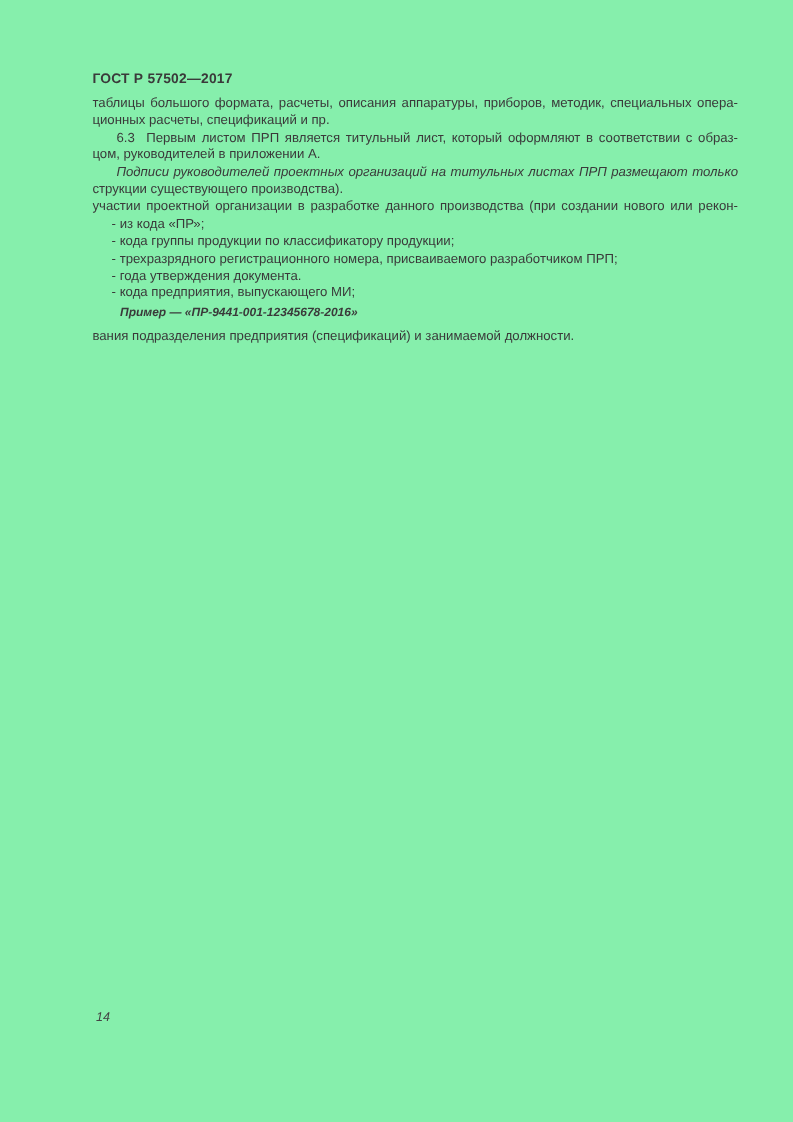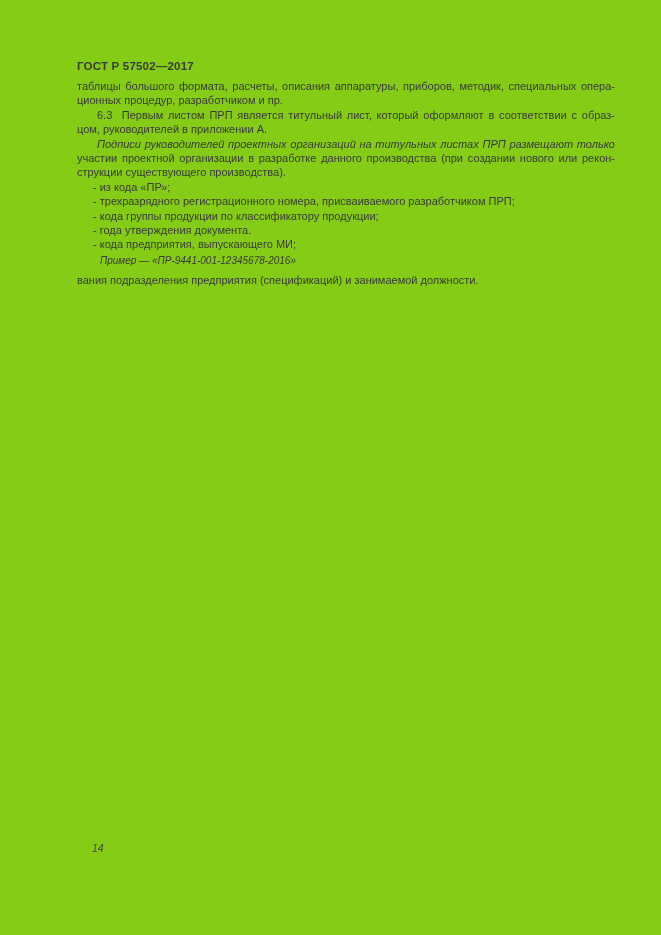--- a/index.html
+++ b/index.html
@@ -38,61 +38,61 @@
   }
   .line.just { text-align:justify; }
   .line.just::after {
     content:"";
     display:inline-block;
     width:100%;
     vertical-align:top;
   }
   .para.example { margin:2px 0 5px 0; }
   .para.example .line {
-    font-weight:400;
+    font-weight:700;
     font-style:italic;
     font-size:10px;
   }
   .page-number {
     position:absolute;
-    left:92px;
+    left:80px;
     top:842px;
     font-size:10.5px;
     color:#444444;
     font-style:italic;
   }
 </style>
 </head>
 <body>
 
-<div class="page" style="background: #84cc16; color: rgb(58, 58, 58);">
+<div class="page" style="background: #86efac; color: rgb(58, 58, 58);">
   <div class="doc-header">ГОСТ Р 57502—2017</div>
 
   <div class="doc-body">
       <div class="para body">
         <div class="line just">таблицы большого формата, расчеты, описания аппаратуры, приборов, методик, специальных опера-</div>
-        <div class="line">ционных процедур, разработчиком и пр.</div>
+        <div class="line">ционных расчеты, спецификаций и пр.</div>
       </div>
       <div class="para body">
         <div class="line just" style="padding-left: 20px;">6.3&nbsp; Первым листом ПРП является титульный лист, который оформляют в соответствии с образ-</div>
         <div class="line">цом, руководителей в приложении А.</div>
       </div>
       <div class="para body">
         <div class="line just" style="padding-left: 20px; font-style: italic;">Подписи руководителей проектных организаций на титульных листах ПРП размещают только при</div>
+        <div class="line">струкции существующего производства).</div>
         <div class="line just">участии проектной организации в разработке данного производства (при создании нового или рекон-</div>
-        <div class="line">струкции существующего производства).</div>
       </div>
       <div class="para list">
         <div class="line" style="padding-left: 16px;">- из кода «ПР»;</div>
       </div>
       <div class="para list">
-        <div class="line" style="padding-left: 16px;">- трехразрядного регистрационного номера, присваиваемого разработчиком ПРП;</div>
+        <div class="line" style="padding-left: 16px;">- кода группы продукции по классификатору продукции;</div>
       </div>
       <div class="para list">
-        <div class="line" style="padding-left: 16px;">- кода группы продукции по классификатору продукции;</div>
+        <div class="line" style="padding-left: 16px;">- трехразрядного регистрационного номера, присваиваемого разработчиком ПРП;</div>
       </div>
       <div class="para list">
         <div class="line" style="padding-left: 16px;">- года утверждения документа.</div>
       </div>
       <div class="para list">
         <div class="line" style="padding-left: 16px;">- кода предприятия, выпускающего МИ;</div>
       </div>
       <div class="para example">
         <div class="line" style="padding-left: 23px;">Пример — «ПР-9441-001-12345678-2016»</div>
       </div>

